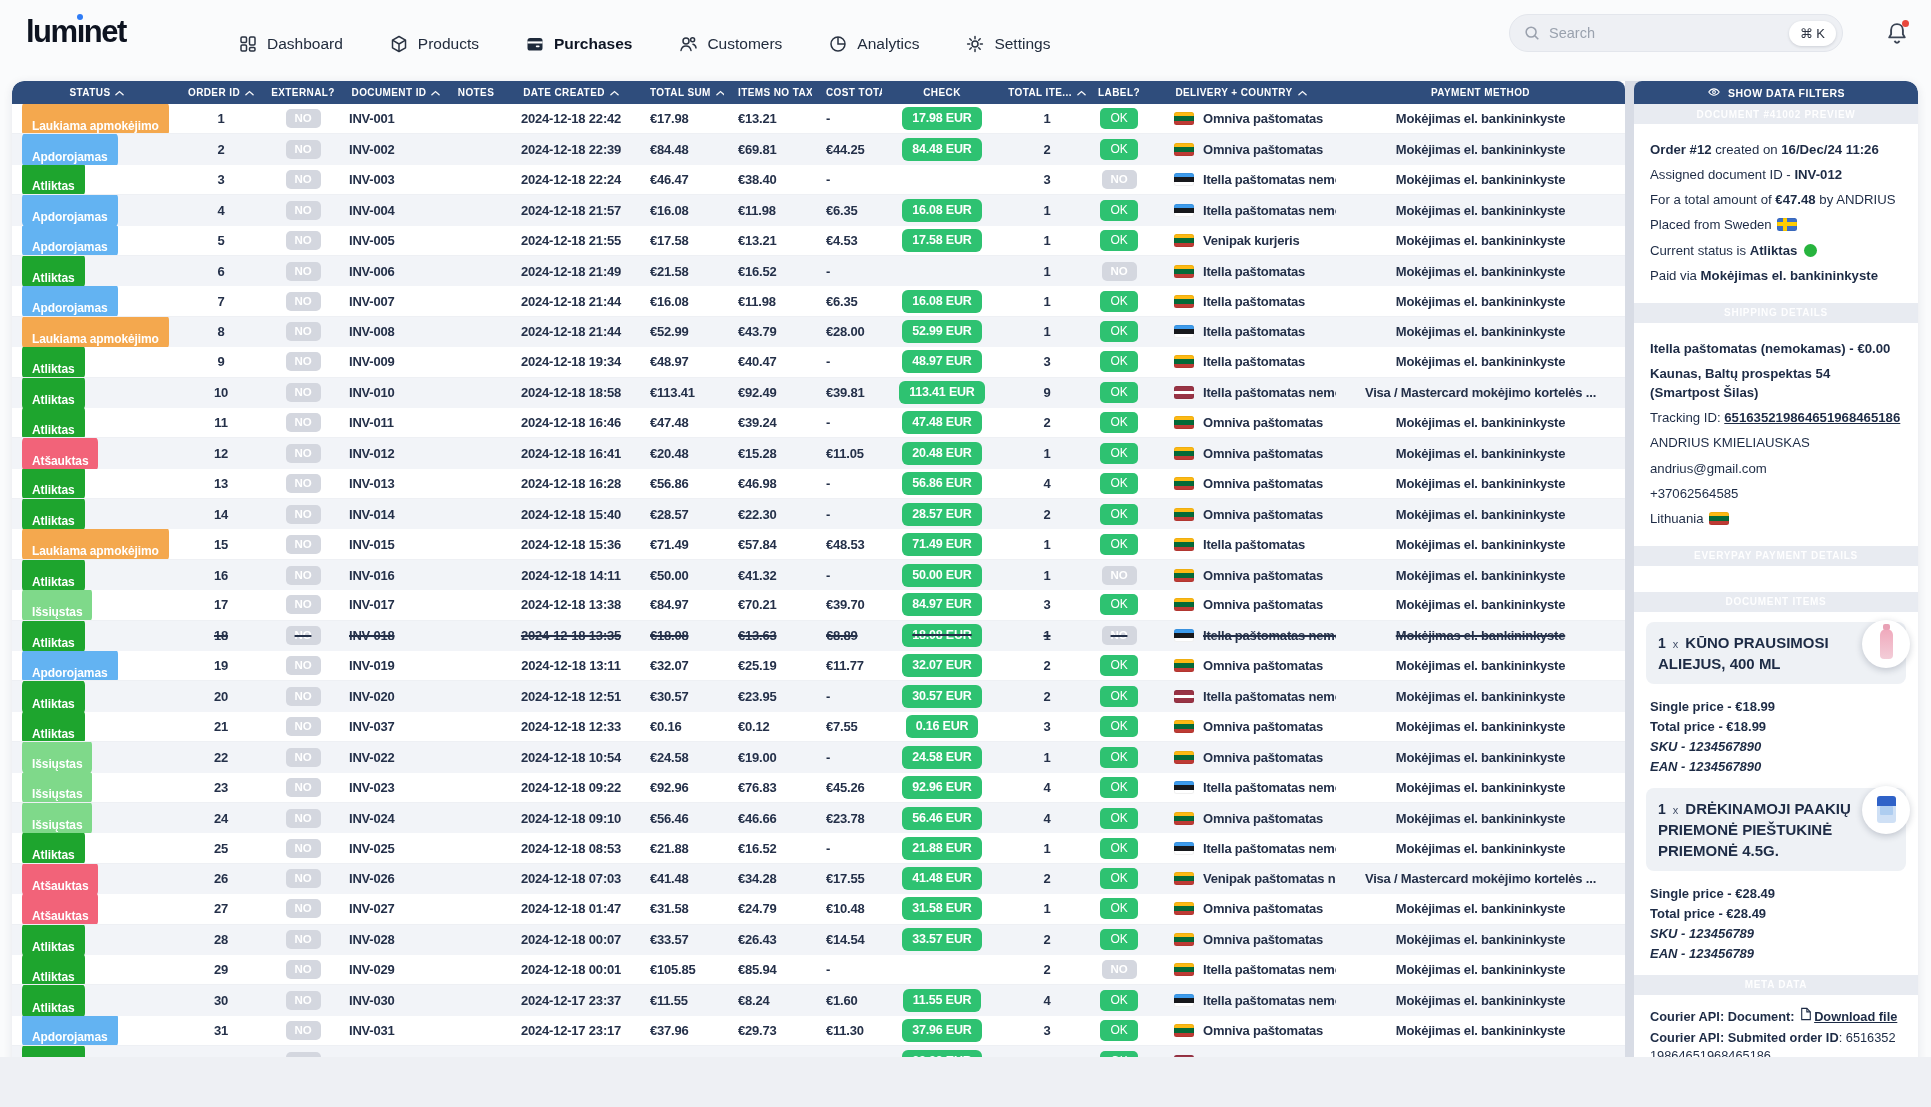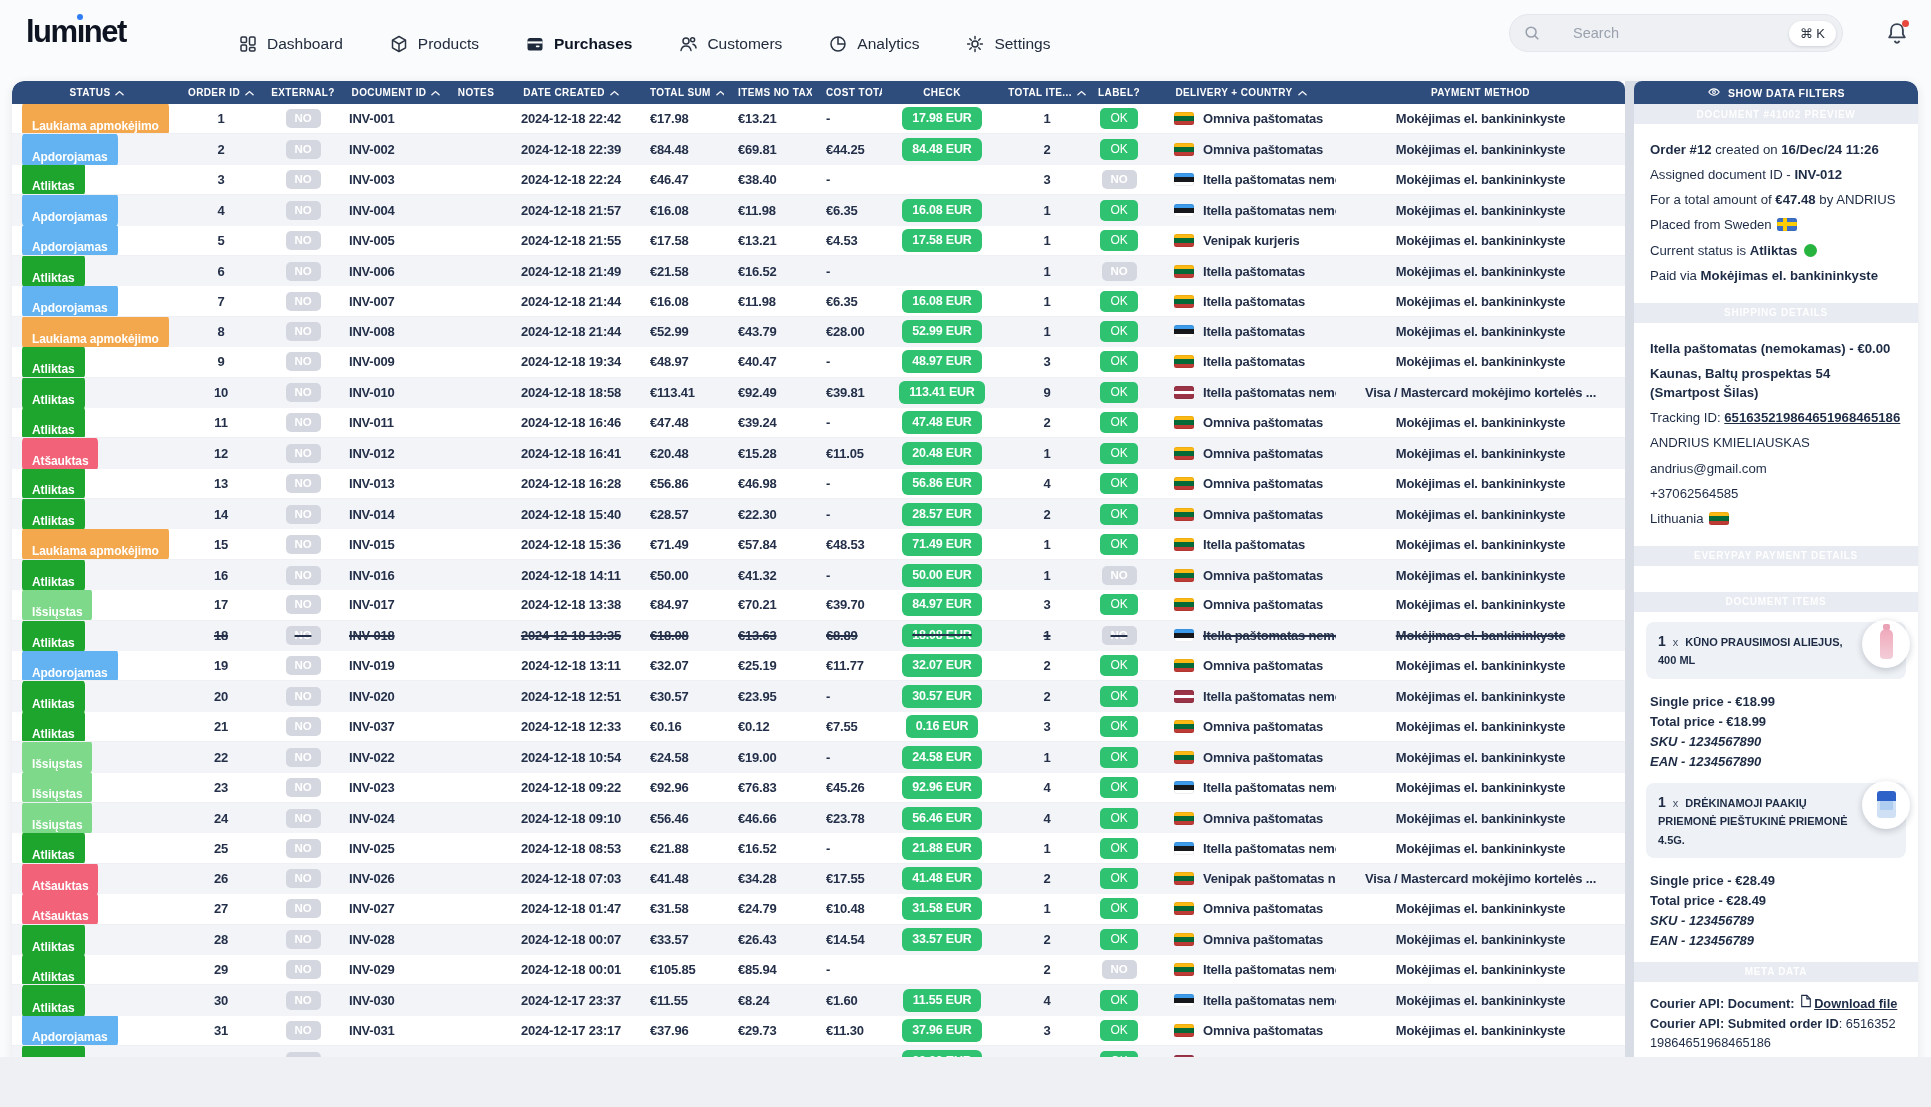--- a/index.html
+++ b/index.html
@@ -11,21 +11,21 @@
   .topnav { position:absolute; top:0; left:0; right:0; height:68px; background:#fafbfc; }
   .logo { position:absolute; left:26px; top:14px; font-size:31px; font-weight:800; letter-spacing:-1.5px; color:#0d1320; }
   .logo-i { position:relative; display:inline-block; }
   .logo-i::after { content:''; position:absolute; left:50%; top:0px; transform:translateX(-50%); width:6px; height:6px; border-radius:50%; background:#2e7cf6; }
   .nav-menu { position:absolute; left:238px; top:0; height:68px; display:flex; align-items:center; gap:46px; }
   .nav-item { display:flex; align-items:center; gap:9px; cursor:pointer;margin-top:20px; }
   .nav-item .nav-label { font-size:15.5px; color:#222c3d; font-weight:500; }
   .nav-item.active .nav-label { font-weight:800; color:#0e1524; }
   .nav-icon { width:20px; height:20px; display:inline-flex; }
   .nav-icon svg { width:20px; height:20px; }
-  .search-pill { position:absolute; left:1509px; top:14px; width:334px; height:38px; background:#eef0f4; border:1px solid #e3e6ec; border-radius:20px; display:flex; align-items:center; padding:0 6px 0 13px;gap:24px; }
+  .search-pill { position:absolute; left:1509px; top:14px; width:334px; height:38px; background:#eef0f4; border:1px solid #e3e6ec; border-radius:20px; display:flex; align-items:center; padding:0 6px 0 13px; }
   .search-icon { width:18px; height:18px; margin-right:8px; }
   .search-icon svg { width:18px; height:18px; }
   .search-input { flex:1; border:none; outline:none; background:transparent; font-size:14.5px; color:#5b6472; font-family:inherit; }
   .search-input::placeholder { color:#9aa2ae; }
   .kbd-badge { background:#ffffff; border-radius:15px; padding:5px 11px; font-size:13px; color:#2b3240; box-shadow:0 1px 3px rgba(20,30,50,.15); white-space:nowrap; }
   .bell-wrap { position:absolute; left:1884px; top:20px; width:26px; height:26px; cursor:pointer; }
   .bell-wrap svg { width:26px; height:26px; }
   .bell-dot { position:absolute; right:1px; top:0px; width:7px; height:7px; border-radius:50%; background:#e8483d; }
 
   
@@ -82,21 +82,21 @@
   .sb-lines .flag { margin:0 0 -2px 2px; }
   .status-dot { display:inline-block; width:13px; height:13px; border-radius:50%; margin-left:7px; vertical-align:-2px; }
   .sb-lines .doc-ic { display:inline-block; width:12px; height:14px; margin:0 2px -2px 2px; }
   .sb-lines .doc-ic svg { width:12px; height:14px; }
   .sb-empty { height:26px; }
 
   .sb-item { margin:10px 12px 14px; position:relative; }
   .sb-item-head { background:#eef1f5; border-radius:8px; padding:10px 52px 10px 12px; position:relative; }
   .sb-item-head .qty { font-weight:800; font-size:14px; color:#1d2b45; }
   .sb-item-head .x { font-size:11px; color:#44506a; margin:0 7px; }
-  .sb-item-head .nm { font-weight:800; font-size:11px; color:#1d2b45; line-height:1.4; }
+  .sb-item-head .nm { font-weight:800; font-size:15px; color:#1d2b45; line-height:1.4; }
   .sb-item-img { position:absolute; right:-4px; top:-2px; width:48px; height:48px; border-radius:50%; background:#ffffff; box-shadow:0 2px 7px rgba(20,30,60,.22); display:flex; align-items:center; justify-content:center; }
   .prod-pink { width:13px; height:30px; border-radius:6px 6px 4px 4px; background:linear-gradient(180deg,#f0a9bc,#f3cdd8); position:relative; }
   .prod-pink::before { content:''; position:absolute; top:-5px; left:3px; width:7px; height:6px; border-radius:2px; background:#e9a2b6; }
   .prod-blue { width:19px; height:27px; border-radius:3px; background:linear-gradient(180deg,#2f62c8 0 38%,#cfe0f5 38% 100%); position:relative; }
   .prod-blue::before { content:''; position:absolute; top:10px; left:3px; width:13px; height:9px; background:#aecdf0; border-radius:1px; }
   .sb-item-body { padding:10px 4px 0; }
   .sb-item-body p { font-size:13px; font-weight:700; color:#1d2b45; margin:5px 0; }
   .sb-item-body p.it { font-style:italic; font-weight:600; }
 </style>
 </head>

